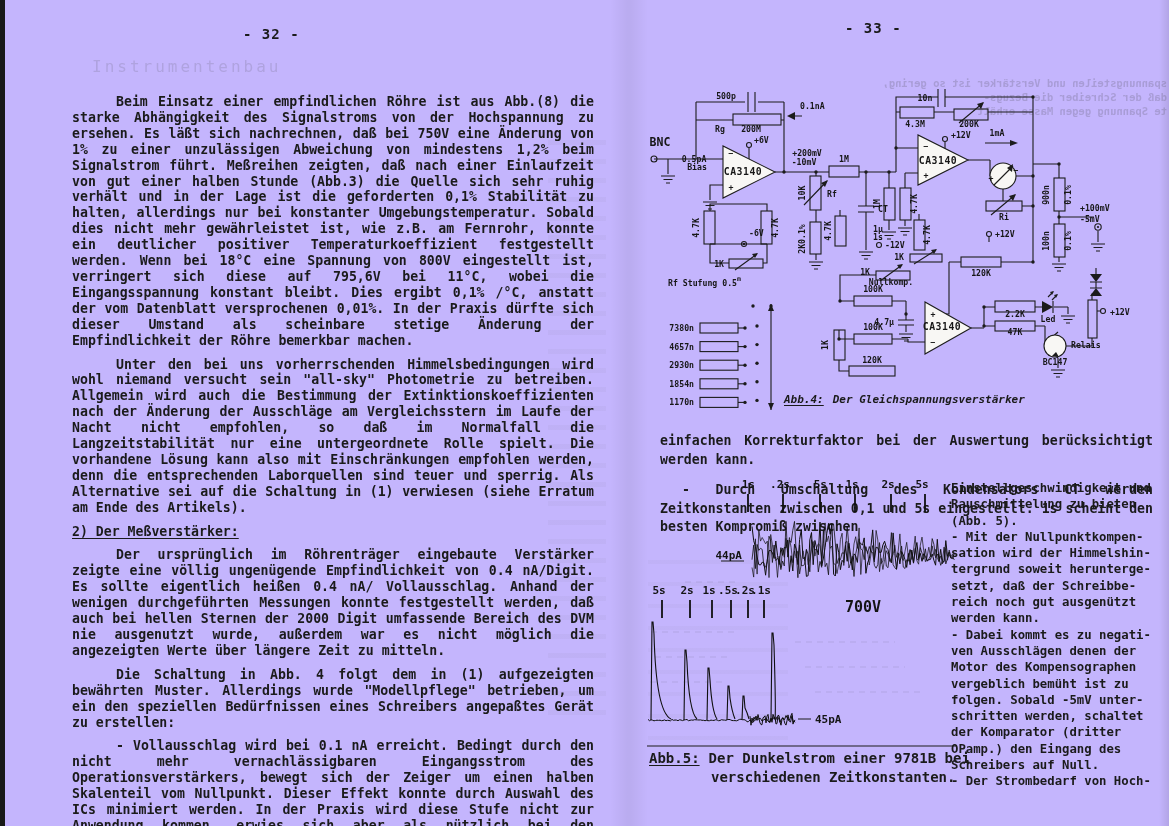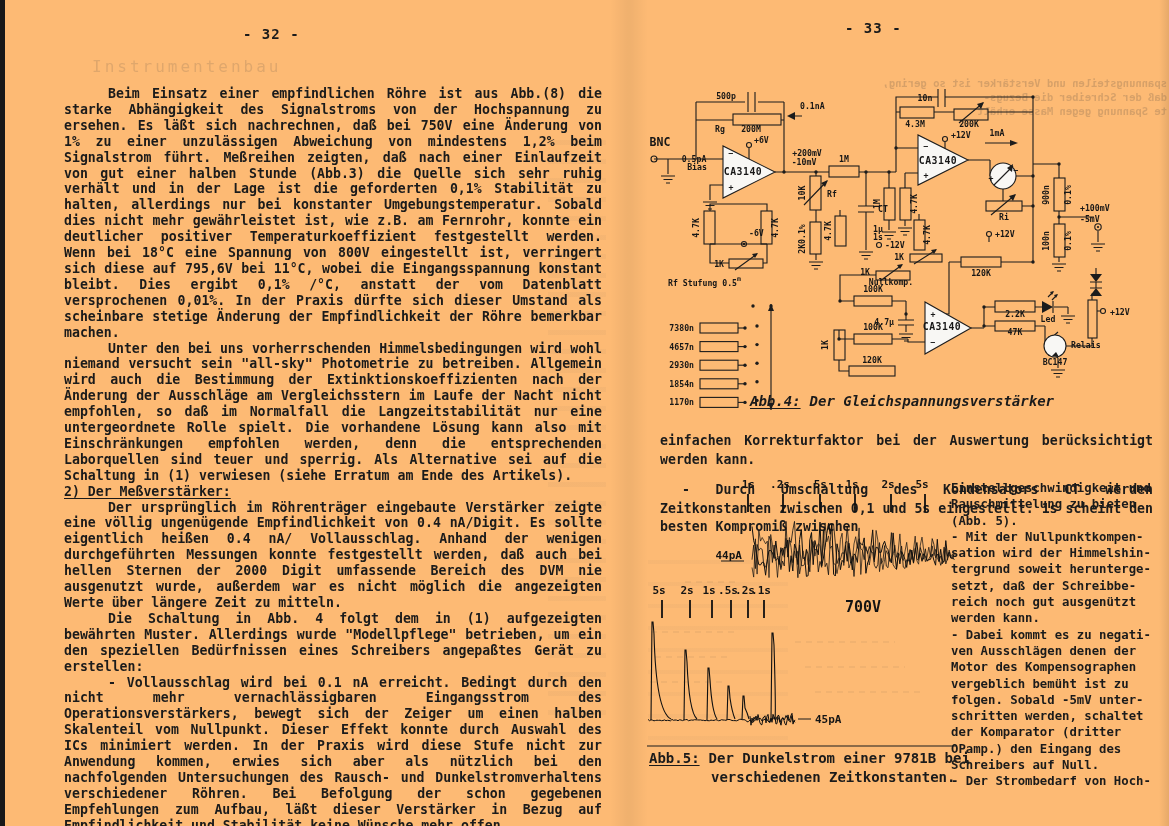--- a/index.html
+++ b/index.html
@@ -1,45 +1,45 @@
 <!DOCTYPE html>
 <html><head>
 <meta charset="utf-8">
 <style>
   html,body{margin:0;padding:0;background:#ffffff}
-  .canvas{position:relative;width:1169px;height:826px;background:#fdba74;overflow:hidden;
+  .canvas{position:relative;width:1169px;height:826px;background:#c4b5fd;overflow:hidden;
           font-family:"DejaVu Sans Mono",monospace;color:#1b1b1b}
   .edge-left{position:absolute;left:0;top:0;width:5px;height:826px;background:#181818}
   .edge-right{position:absolute;right:0;top:0;width:10px;height:826px;
           background:linear-gradient(90deg,transparent,rgba(0,0,0,.09))}
   .gutter{position:absolute;left:610px;top:0;width:38px;height:826px;
           background:linear-gradient(90deg,transparent,rgba(0,0,0,.05) 45%,rgba(0,0,0,.05) 55%,transparent)}
   .pageno{position:absolute;font-weight:bold;font-size:14px;letter-spacing:1px}
   .pn-left{left:243px;top:26px}
   .pn-right{left:845px;top:20px}
   .ghost-title{position:absolute;left:92px;top:57px;font-size:16px;font-weight:normal;letter-spacing:3px;
           color:rgba(70,70,70,.16);filter:blur(.4px)}
   .ghost-right{position:absolute;left:872px;top:76px;width:295px;font-size:10.5px;font-weight:bold;
           color:rgba(60,60,60,.20);transform:scaleX(-1);filter:blur(.4px);line-height:14px}
   .smudge{position:absolute;left:548px;top:140px;width:58px;height:580px;
           background:repeating-linear-gradient(180deg,rgba(80,80,80,.045) 0 5px,transparent 5px 19px)}
   .smudge2{position:absolute;left:648px;top:560px;width:140px;height:180px;
           background:repeating-linear-gradient(180deg,rgba(80,80,80,.035) 0 4px,transparent 4px 22px)}
   .leftbody{position:absolute;left:64px;top:86px;width:538px;font-size:13.2px;line-height:15.9px;
           text-align:justify;font-weight:bold}
-  .leftbody p{margin:0}
+  .leftbody p{margin:8px}
   .ind{text-indent:44px}
   .head{text-decoration:underline;text-underline-offset:2px}
   .rintro{position:absolute;left:648px;top:420px;width:517px;font-size:13.2px;line-height:18.5px;
           text-align:justify;font-weight:bold}
   .rintro p{margin:12px}
   .ind2{text-indent:22px}
   .rcol{position:absolute;left:951px;top:480px;width:215px;font-size:12.3px;line-height:16.3px;
           font-weight:bold;white-space:pre-line;text-align:justify}
-  .fig4cap{position:absolute;left:750px;top:393px;font-style:italic;font-weight:bold;font-size:14px}
+  .fig4cap{position:absolute;left:784px;top:393px;font-style:italic;font-weight:bold;font-size:11px}
   .fig5cap{position:absolute;left:649px;top:749px;font-size:14px;font-weight:bold;line-height:19px}
   .cap2{margin-left:62px}
   .u{text-decoration:underline;text-underline-offset:2px}
   .gap{margin-left:9px}
   svg{position:absolute}
   svg text.cl{font-family:"DejaVu Sans Mono",monospace;font-size:8.2px;font-weight:bold;fill:#171717;text-anchor:middle}
   svg text.cl.s{text-anchor:start}
   svg text.cl.e{text-anchor:end}
   svg text.cl.big{font-size:11.5px}
   svg text.cl.ic{font-size:9.8px;letter-spacing:.5px}

